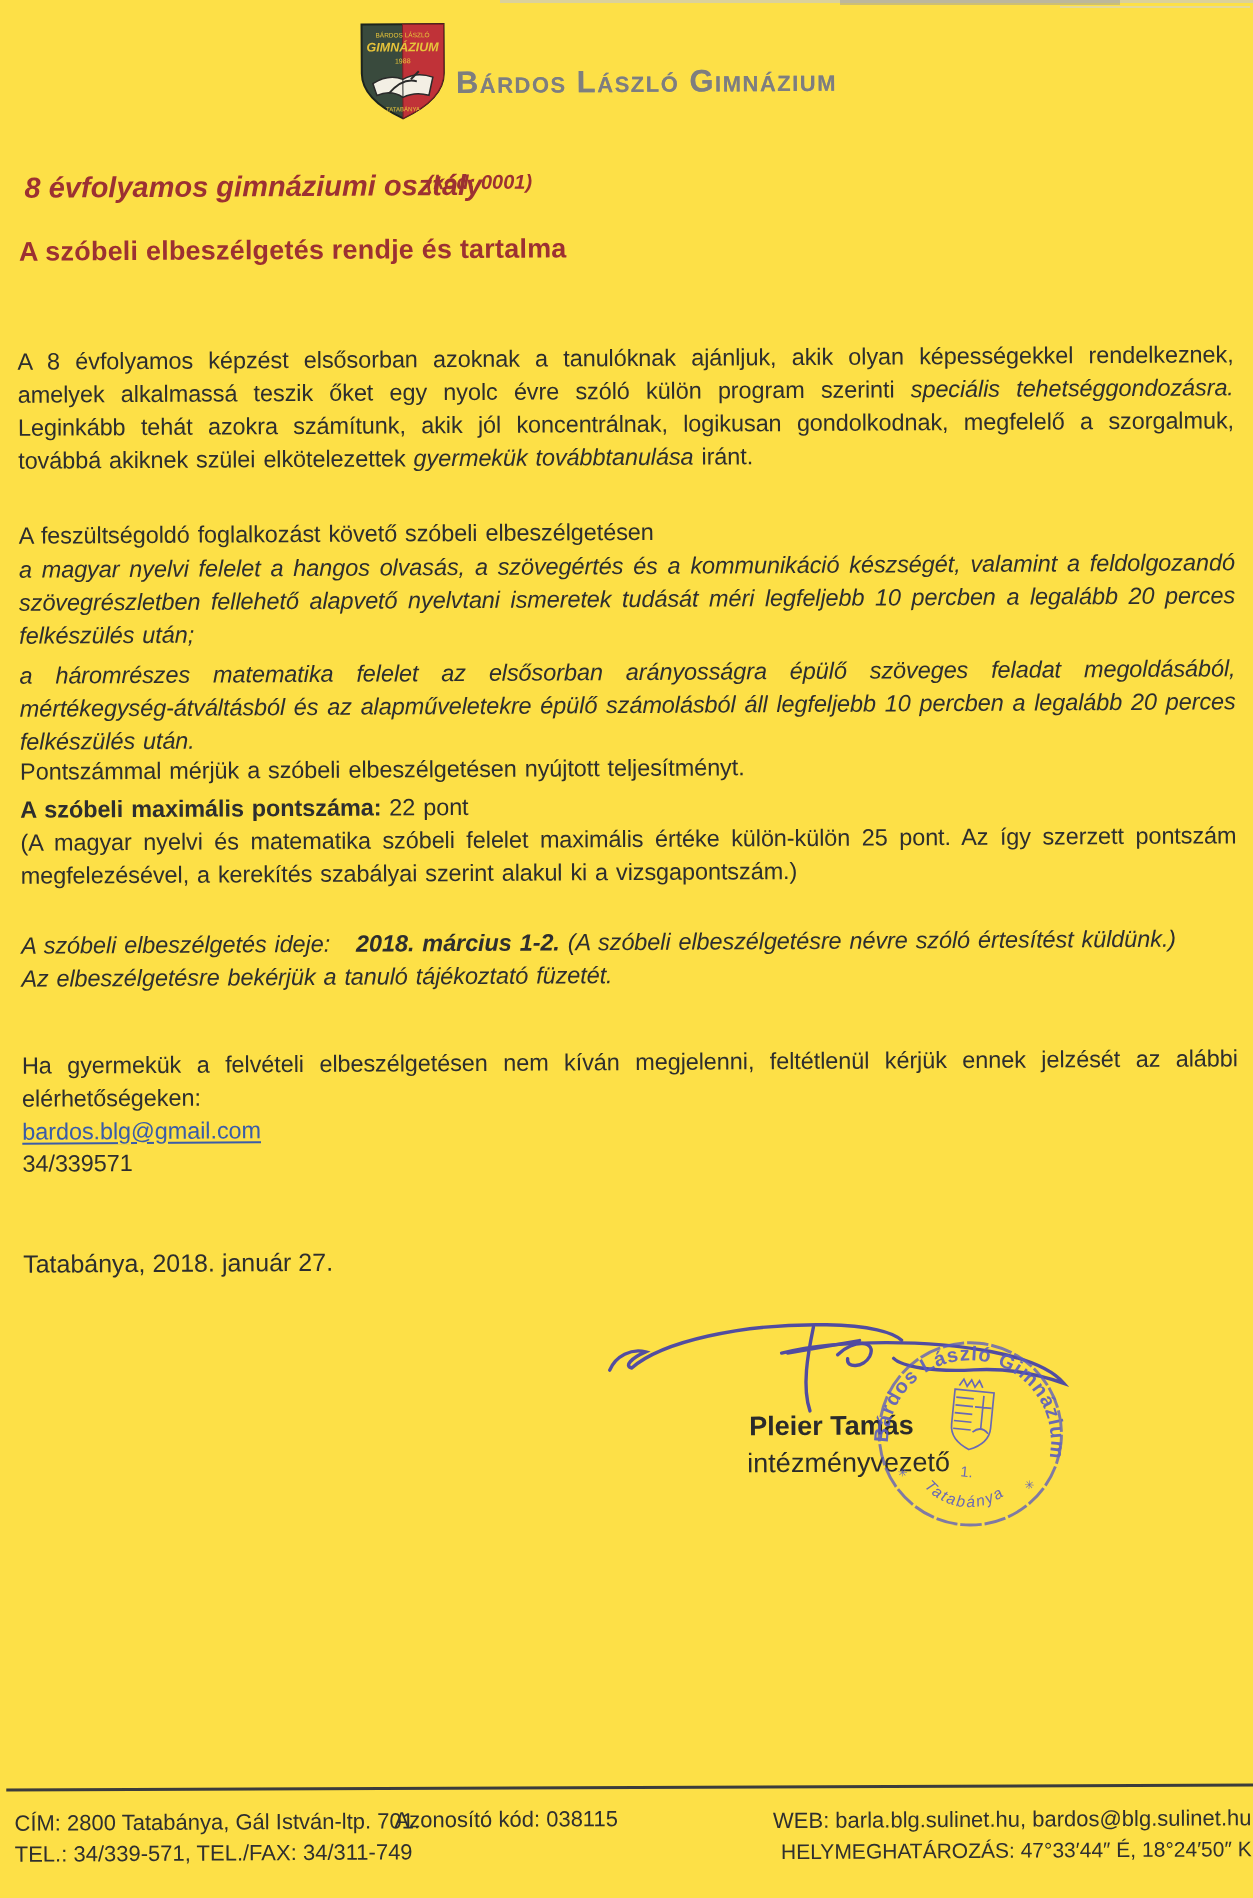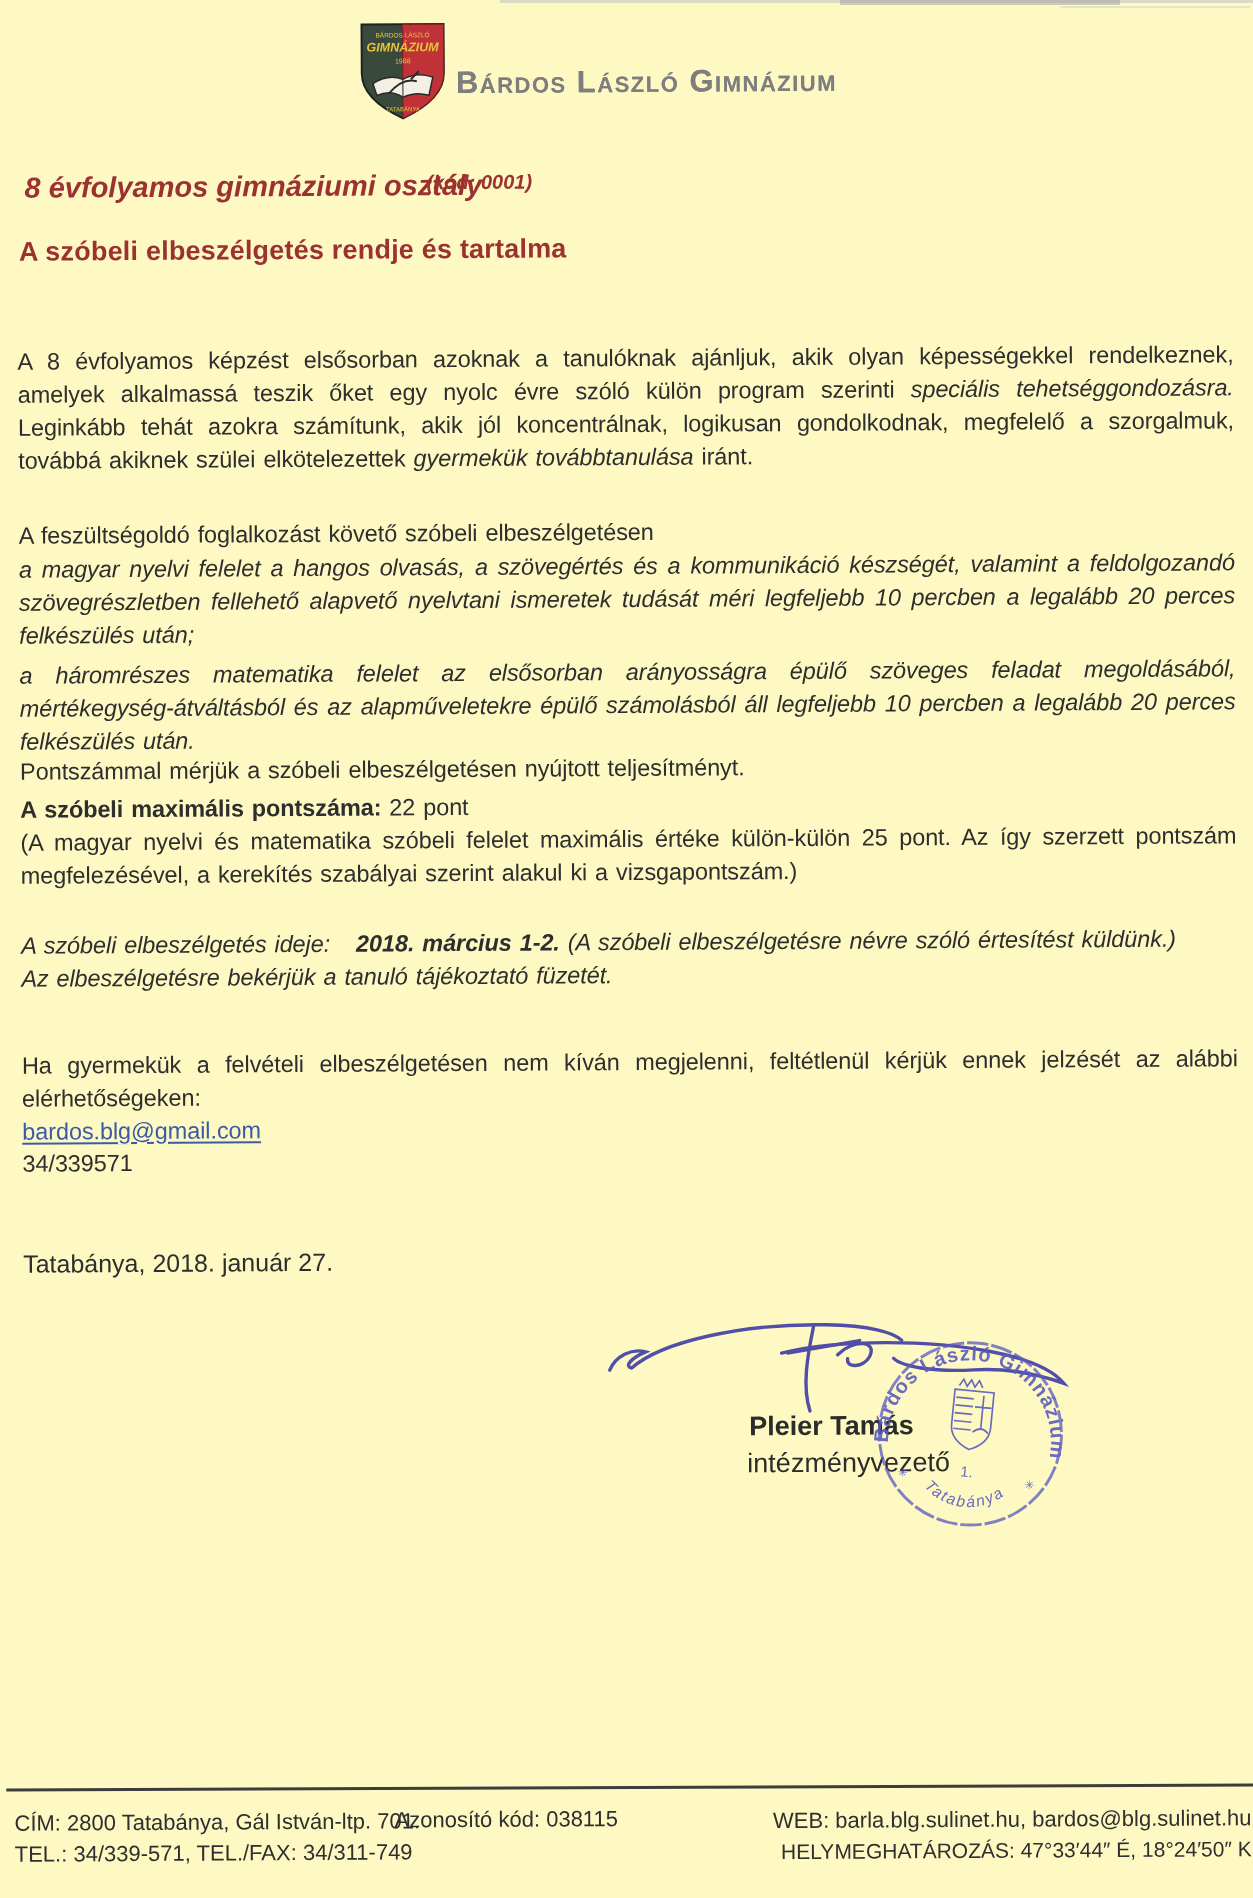--- a/index.html
+++ b/index.html
@@ -4,21 +4,21 @@
 <style>
   html,body{margin:0;padding:0;}
   body{
     width:1253px;height:1898px;
     background:#ffffff;
     font-family:"Liberation Sans",sans-serif;
     color:#2b2b2b;
     position:relative;
     overflow:hidden;
   }
-  .page{position:absolute;inset:0;background:#fef9c3;}
+  .page{position:absolute;inset:0;background:#fde047;}
   .tilt{position:absolute;inset:0;transform:rotate(-0.35deg);transform-origin:50% 40%;}
 
   
   .scan-streak1{position:absolute;top:0;left:500;left:500px;width:753px;height:3px;background:#c9c9c9;opacity:.65;}
   .scan-streak2{position:absolute;top:0;left:840px;width:280px;height:5px;background:#9d9d9d;opacity:.5;}
   .scan-streak3{position:absolute;top:6px;left:1060px;width:190px;height:2px;background:#d4d4d4;opacity:.6;}
 
   
   .logo{position:absolute;left:363px;top:20px;}
   .school-name{

